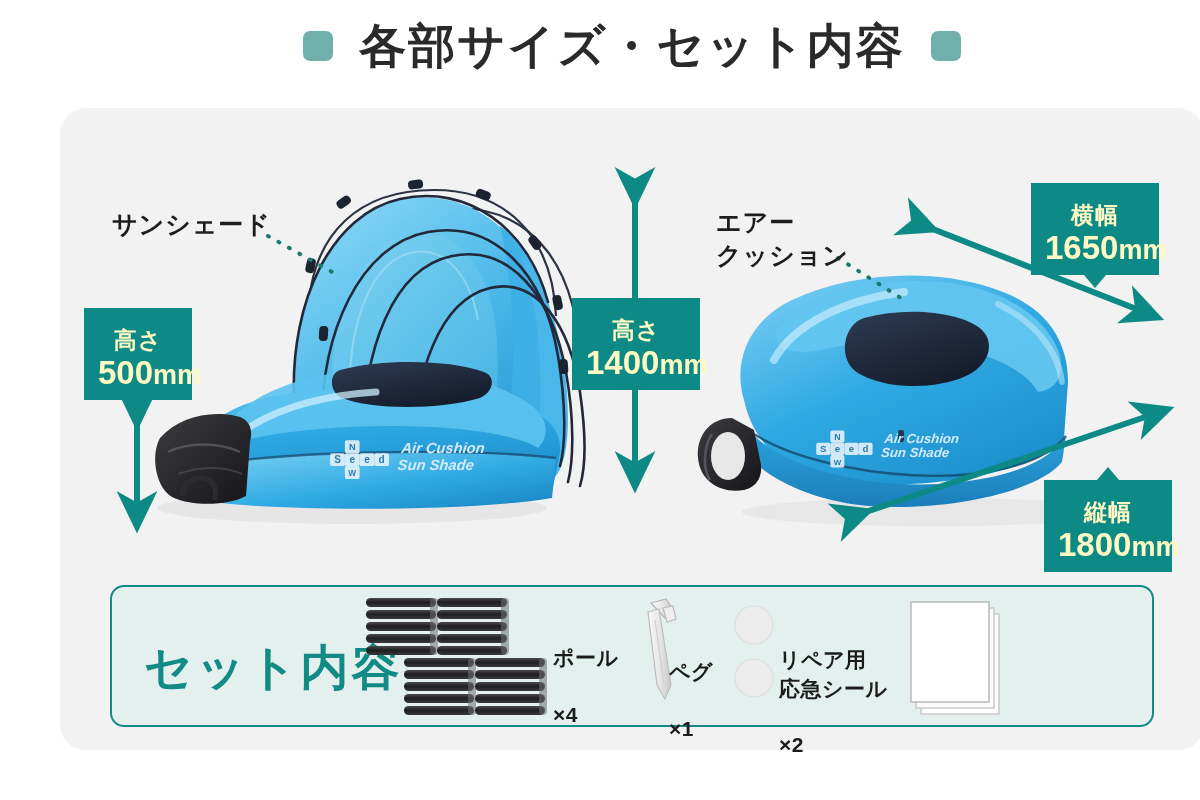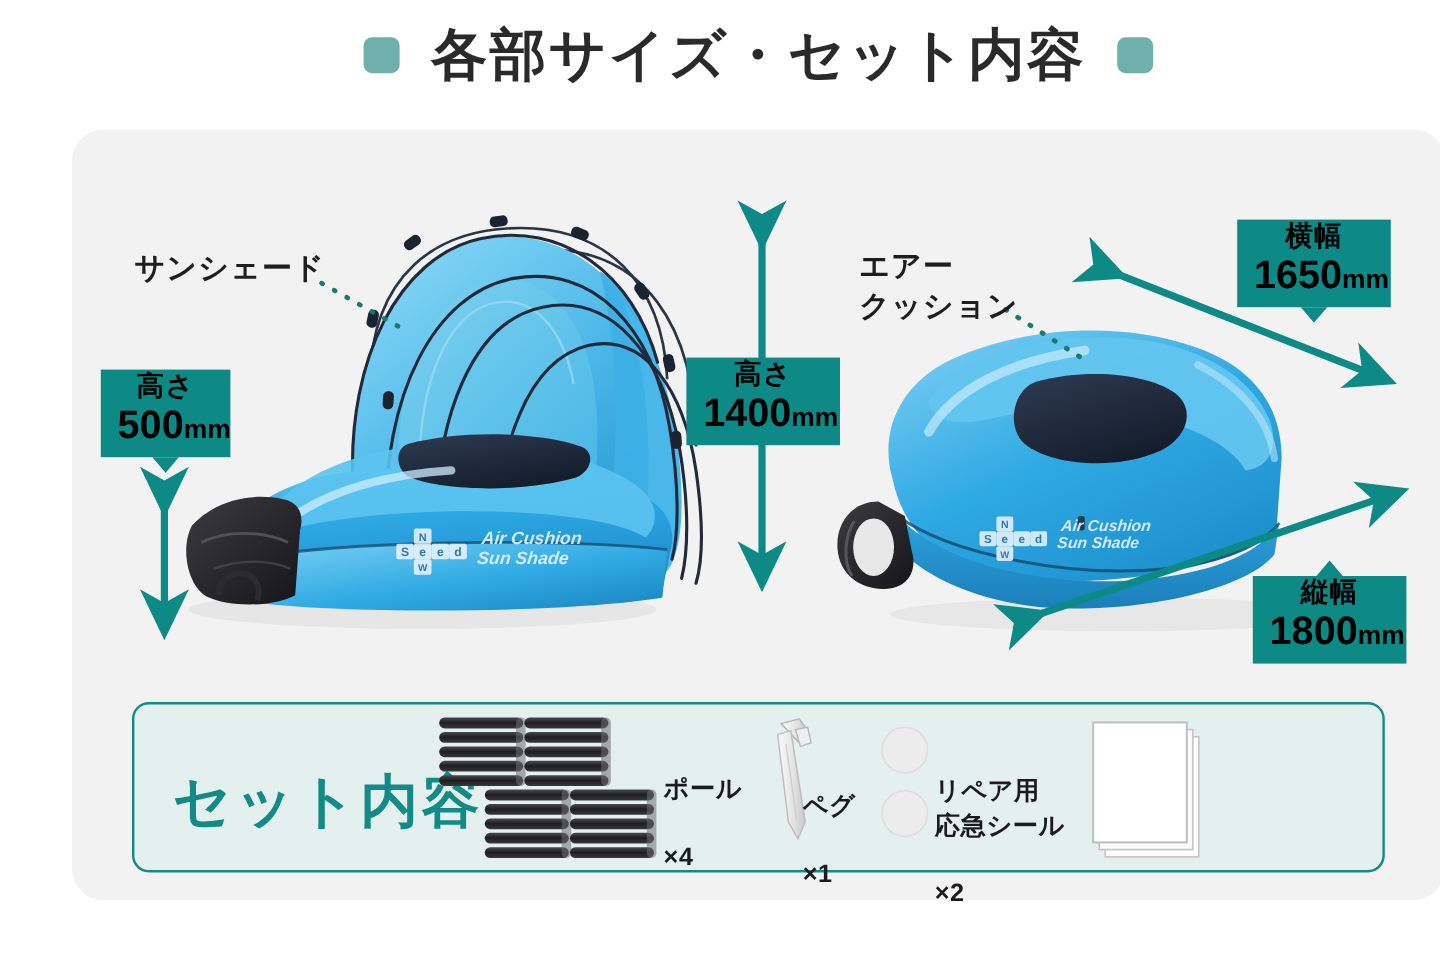--- a/index.html
+++ b/index.html
@@ -24,27 +24,27 @@
 
   
   .panel {
     position: absolute; left: 28px; top: 108px;
     width: 1144px; height: 642px;
     background: #f2f2f2; border-radius: 26px;
   }
 
   
   .badge {
-    position: absolute; background: #0d8a86; color: #000000;
+    position: absolute; background: #0d8a86; color: #fef9c3;
     text-align: center; line-height: 1;
-    padding: 2px 14px 11px; z-index: 6;
+    padding: 21px 14px 11px; z-index: 6;
   }
   .badge .b-top { font-size: 23px; font-weight: 700; letter-spacing: 1px; display: block; }
   .badge .b-val { font-size: 33px; font-weight: 700; display: block; margin-top: 4px; letter-spacing: 0px; }
-  .badge .b-val .unit { font-size: 22px; font-weight: 700; letter-spacing: 0; }
+  .badge .b-val .unit { font-size: 27px; font-weight: 700; letter-spacing: 0; }
   .badge .tail {
     position: absolute; width: 0; height: 0; border-left: 11px solid transparent;
     border-right: 11px solid transparent;
   }
   .tail-down { bottom: -13px; left: 50%; margin-left: -11px; border-top: 13px solid #0d8a86; }
   .tail-up   { top: -13px;  left: 50%; margin-left: -11px; border-bottom: 13px solid #0d8a86; }
 
   
   .callout {
     position: absolute; color: #1d1d1d; font-size: 25px; font-weight: 700;

